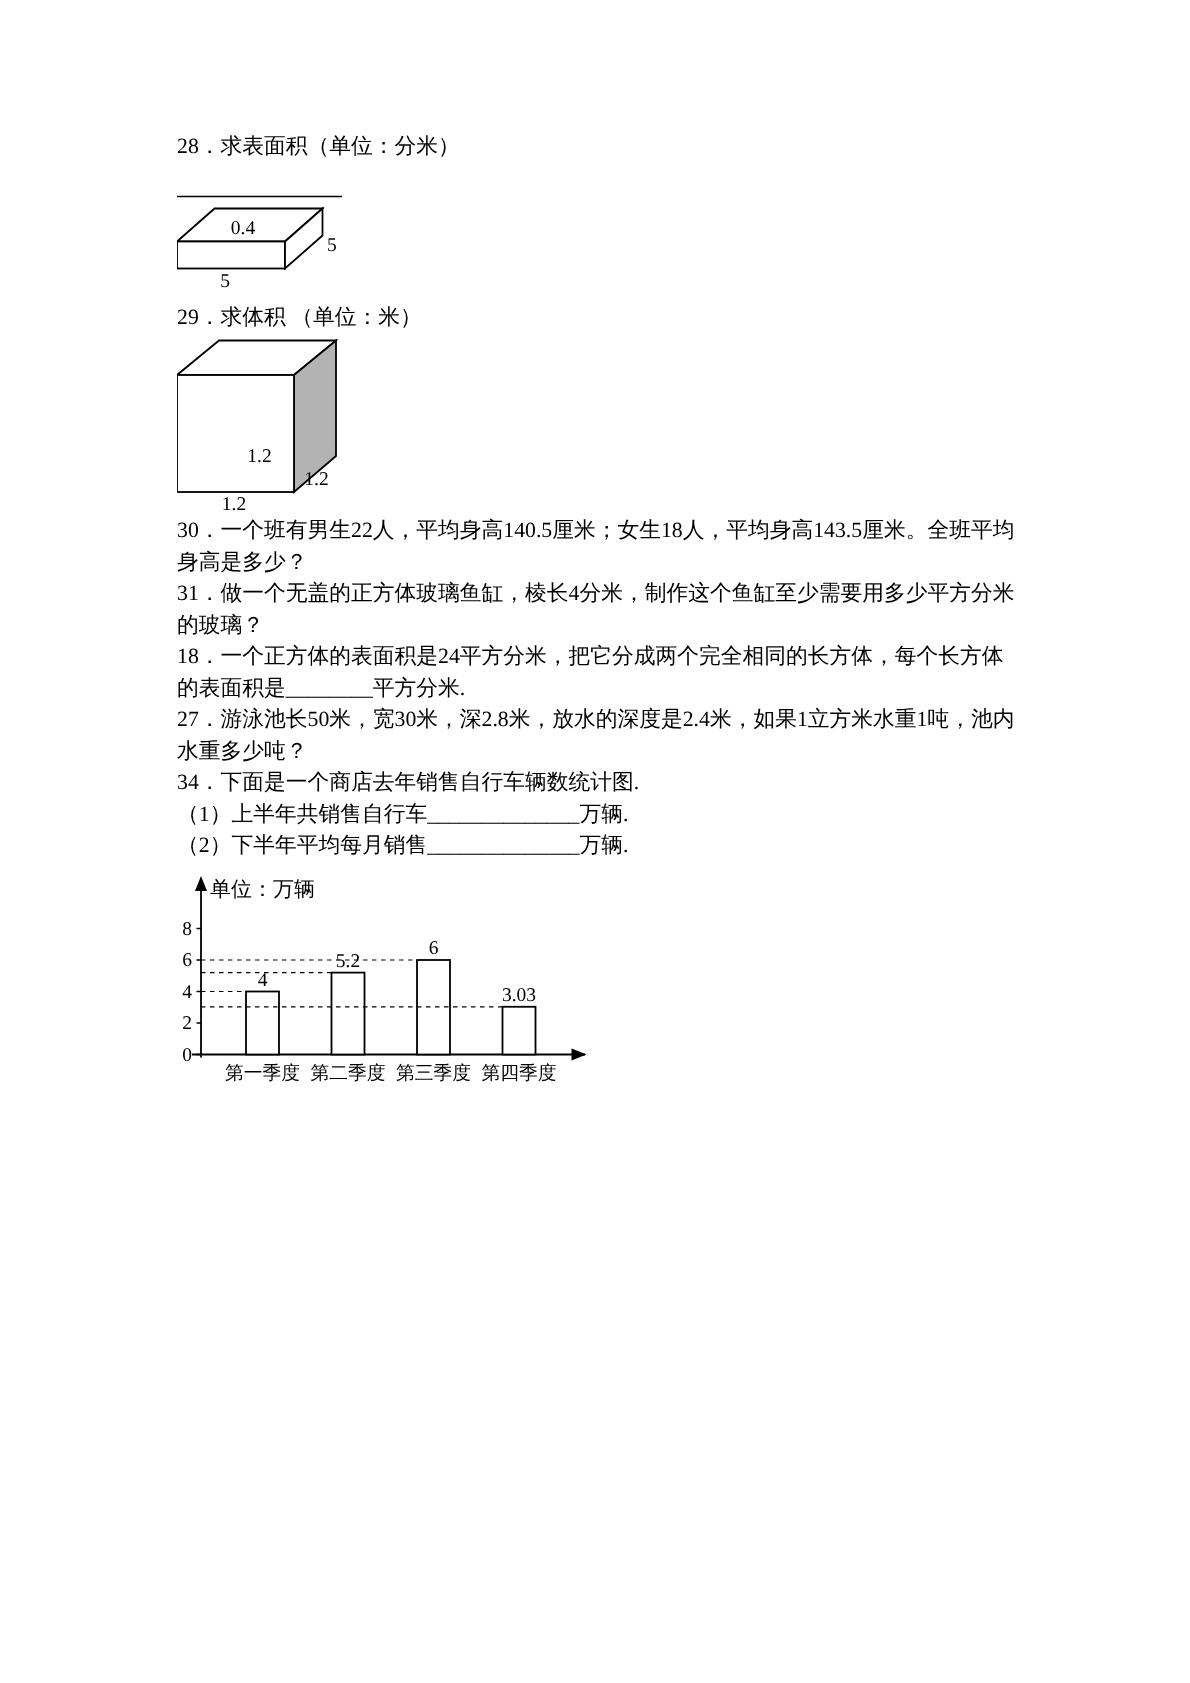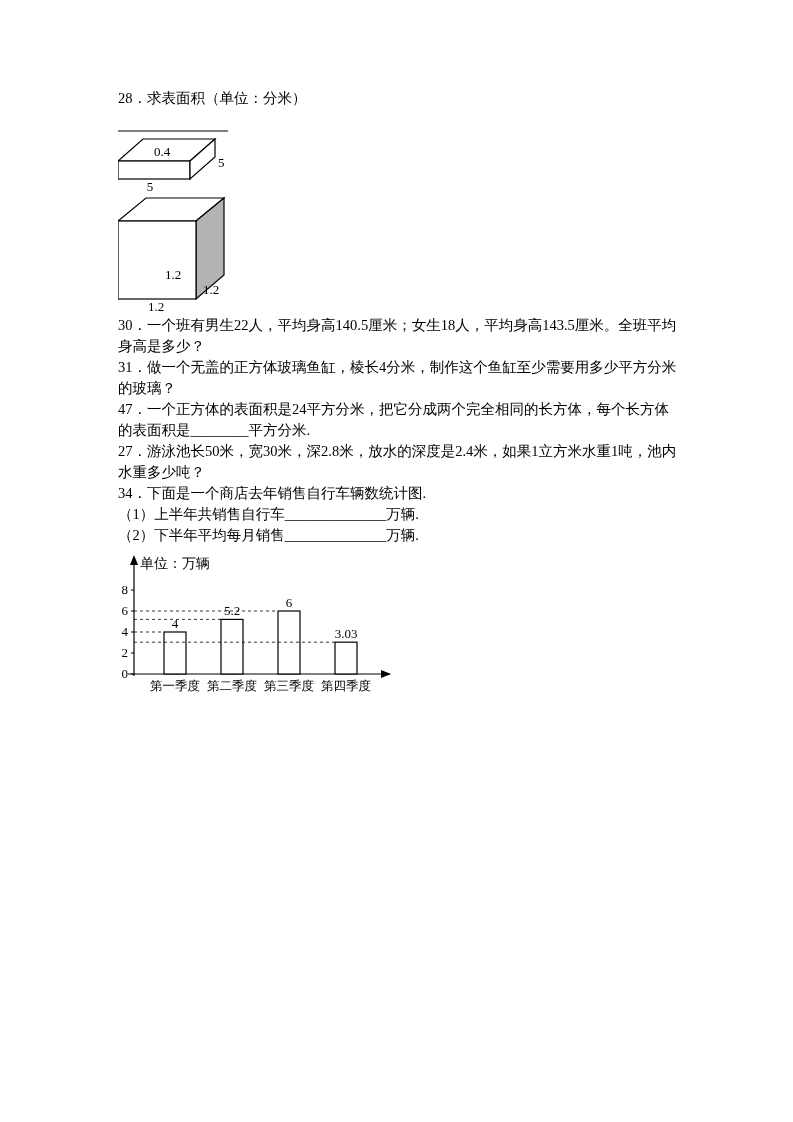--- a/index.html
+++ b/index.html
@@ -35,34 +35,35 @@
   <svg class="fig fig-cuboid" width="122" height="64" viewBox="0 0 122 64">
     <line x1="0" y1="1" x2="110" y2="1" stroke="#000" stroke-width="1"></line>
     <polygon points="0,31 72,31 97,9 25,9" fill="#ffffff" stroke="#000" stroke-width="1.2"></polygon>
     <rect x="0" y="31" width="72" height="18" fill="#ffffff" stroke="#000" stroke-width="1.2"></rect>
     <polygon points="72,31 97,9 97,27 72,49" fill="#ffffff" stroke="#000" stroke-width="1.2"></polygon>
     <text x="44" y="26" font-size="13" text-anchor="middle">0.4</text>
     <text x="100" y="37" font-size="13" text-anchor="start">5</text>
     <text x="32" y="61" font-size="13" text-anchor="middle">5</text>
   </svg>
 
+  <p class="q29">29．求体积 （单位：米）</p>
 
   <svg class="fig fig-cube" width="116" height="118" viewBox="0 0 116 118">
     <polygon points="0,24 78,24 106,1 28,1" fill="#ffffff" stroke="#000" stroke-width="1.2"></polygon>
     <polygon points="78,24 106,1 106,78 78,102" fill="#b3b3b3" stroke="#000" stroke-width="1.2"></polygon>
     <rect x="0" y="24" width="78" height="78" fill="#ffffff" stroke="#000" stroke-width="1.2"></rect>
     <text x="55" y="82" font-size="13" text-anchor="middle">1.2</text>
     <text x="93" y="97" font-size="13" text-anchor="middle">1.2</text>
     <text x="38" y="114" font-size="13" text-anchor="middle">1.2</text>
   </svg>
 
 
   <p>30．一个班有男生22人，平均身高140.5厘米；女生18人，平均身高143.5厘米。全班平均身高是多少？</p>
   <p>31．做一个无盖的正方体玻璃鱼缸，棱长4分米，制作这个鱼缸至少需要用多少平方分米的玻璃？</p>
-  <p>47．一个正方体的表面积是24平方分米，把它分成两个完全相同的长方体，每个长方体的表面积是________平方分米.</p>
+  <p>18．一个正方体的表面积是24平方分米，把它分成两个完全相同的长方体，每个长方体的表面积是________平方分米.</p>
   <p>27．游泳池长50米，宽30米，深2.8米，放水的深度是2.4米，如果1立方米水重1吨，池内水重多少吨？</p>
 
   <p>34．下面是一个商店去年销售自行车辆数统计图.</p>
   <p>（1）上半年共销售自行车______________万辆.</p>
   <p>（2）下半年平均每月销售______________万辆.</p>
 
   <div class="chart-wrap">
     <svg width="300" height="152" viewBox="0 0 300 152">
         <line x1="16" y1="122" x2="16" y2="10" stroke="#000" stroke-width="1.2"></line>
         <polygon points="12,11 20,11 16,1" fill="#000"></polygon>

